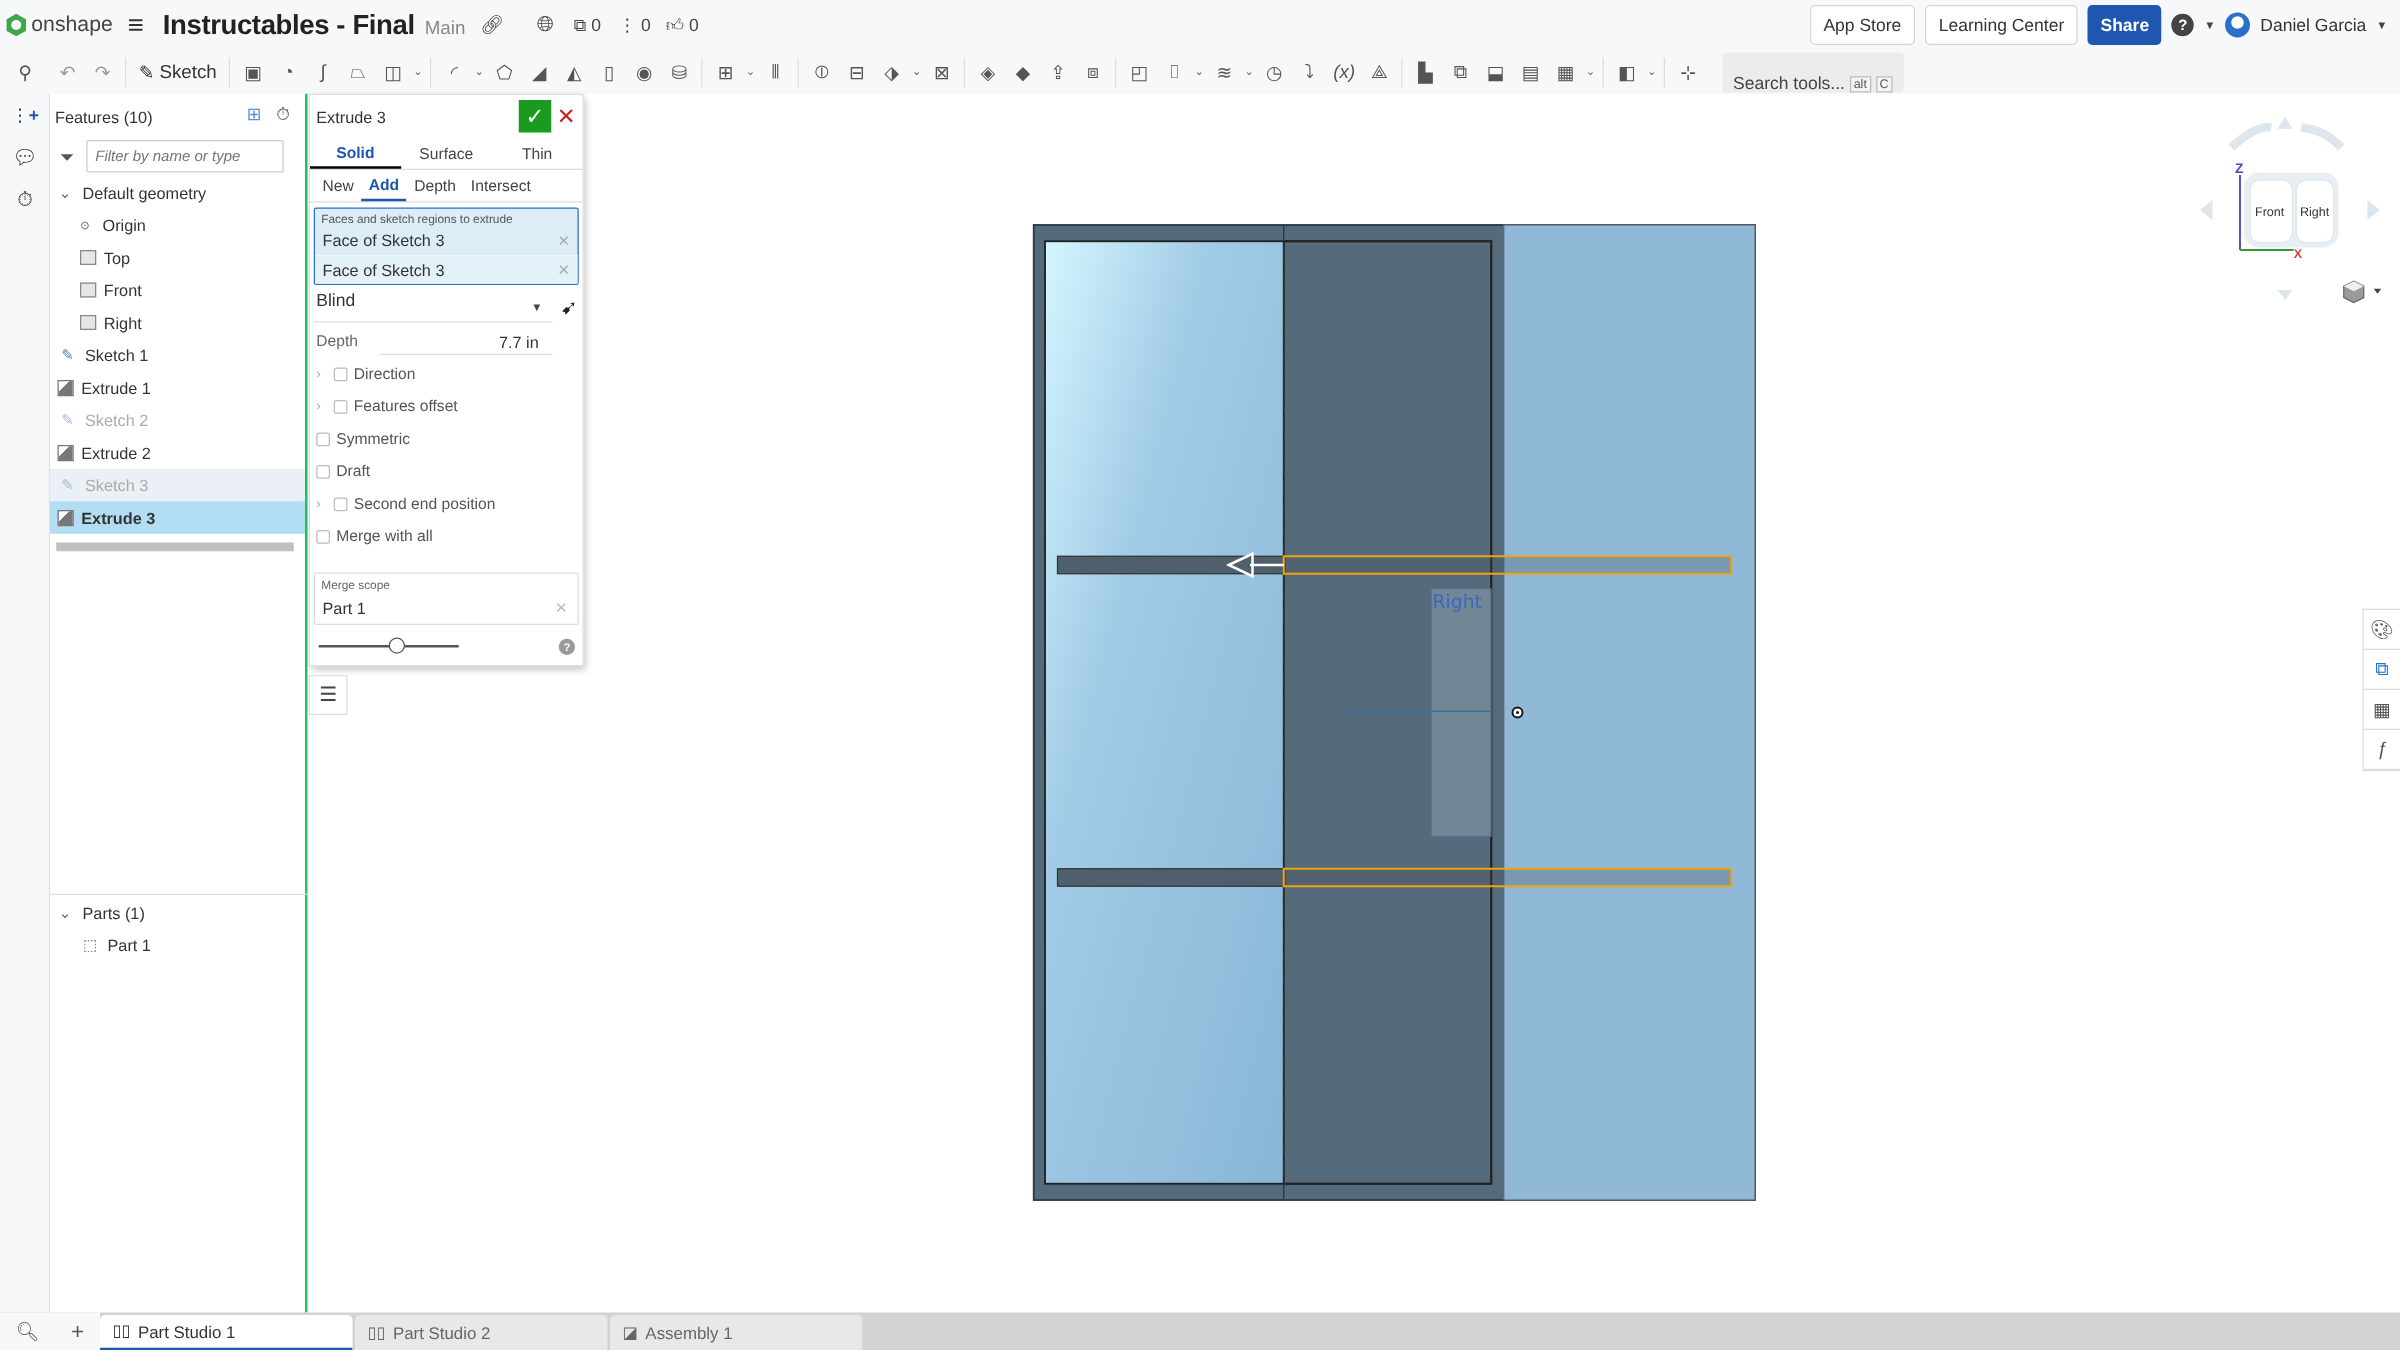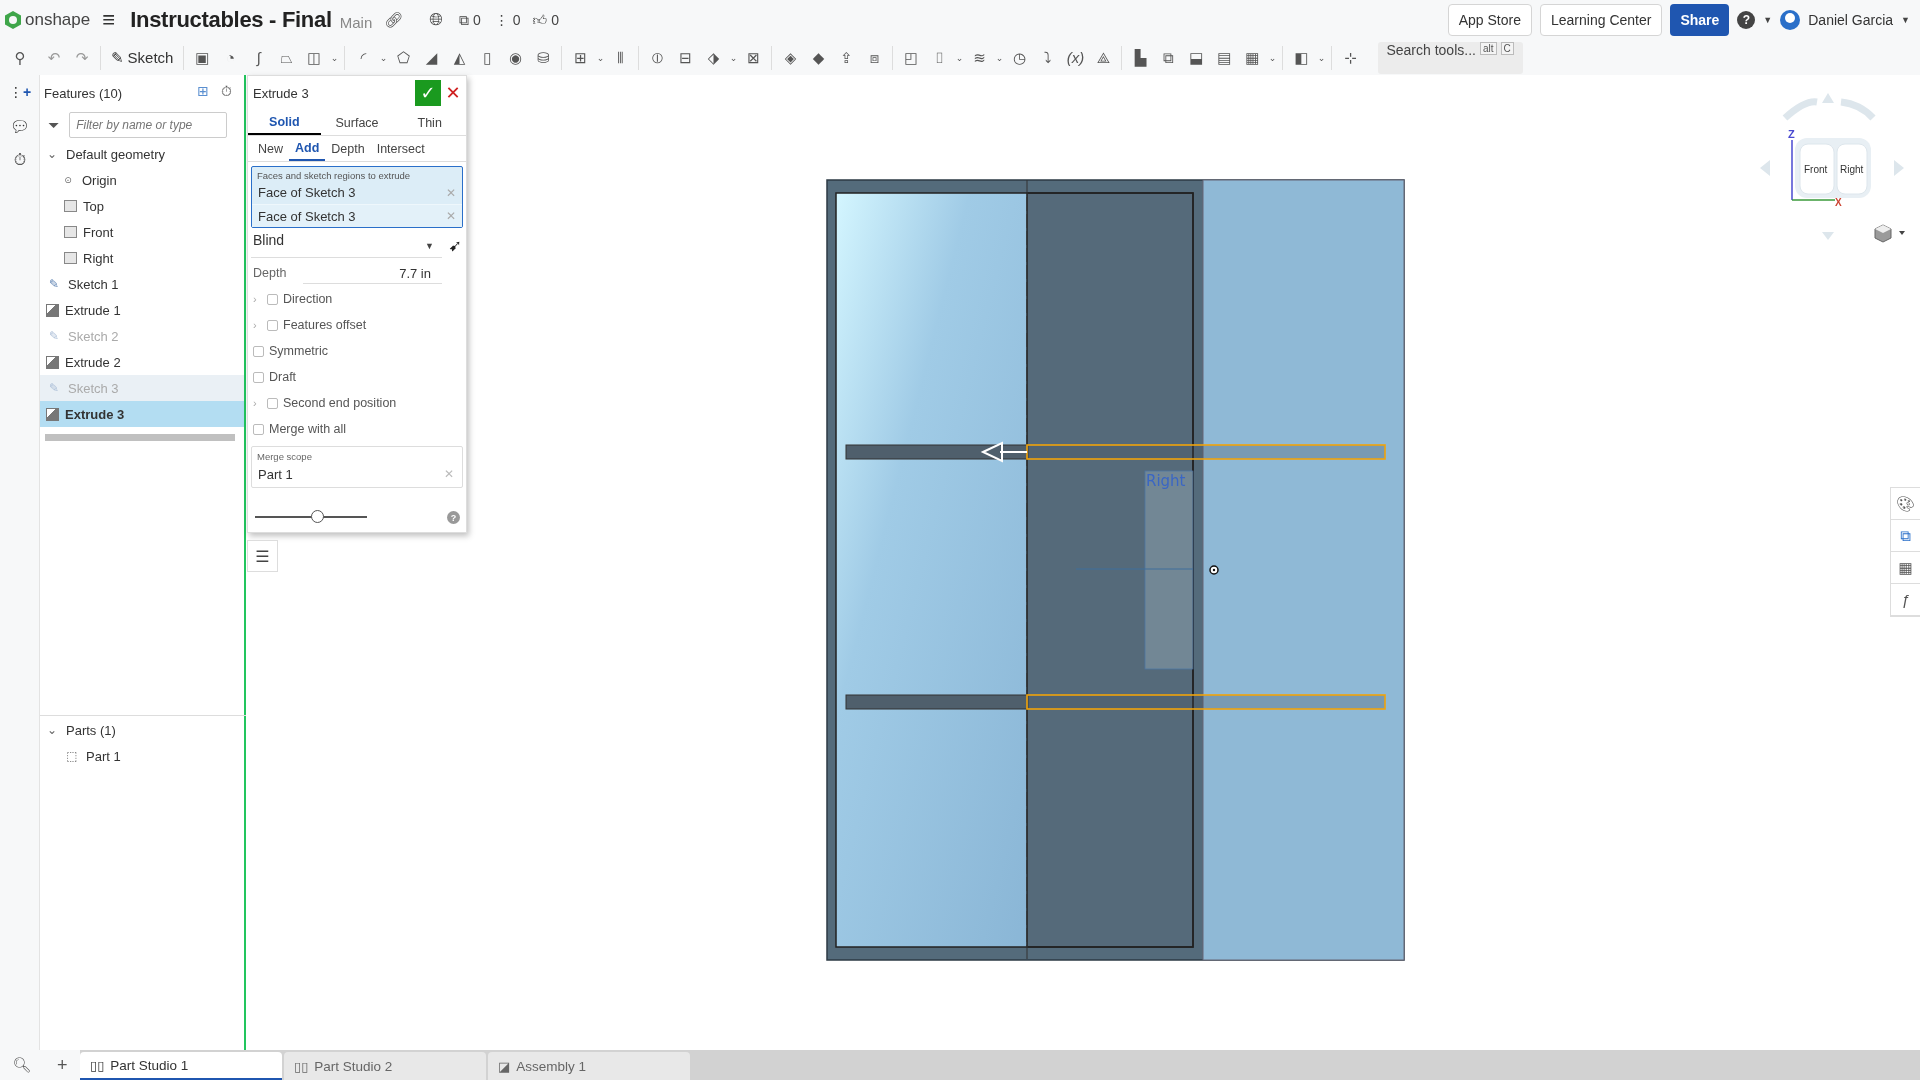--- a/index.html
+++ b/index.html
@@ -20,21 +20,21 @@
 .caret{font-size:9px;color:#444}
 .avatar{width:20px;height:20px;border-radius:50%;background:#2a6fc9;position:relative;overflow:hidden}
 .avatar::after{content:"";position:absolute;left:5px;top:3px;width:10px;height:10px;border-radius:50%;background:#fff}
 .user{font-size:14px;color:#333}
 
 .toolbar{position:absolute;left:0;top:40px;width:1920px;height:35px;background:#f7f8f9;display:flex;align-items:center}
 .tool{width:28px;height:28px;display:flex;align-items:center;justify-content:center;color:#555;font-size:15px}
 .tool.dd{width:12px;font-size:9px}
 .sep{width:1px;height:24px;background:#ddd;margin:0 4px}
 .sketch-btn{display:flex;align-items:center;gap:4px;font-size:15px;color:#333;padding:0 6px}
-.search-tools{margin-left:14px;height:32px;width:145px;background:#ececec;border-radius:3px;display:flex;align-items:flex-start;padding-left:8px;font-size:14px;color:#444;gap:4px}
+.search-tools{margin-left:14px;height:32px;width:145px;background:#ececec;border-radius:3px;display:flex;align-items:flex-end;padding-left:8px;font-size:14px;color:#444;gap:4px}
 .kbd{font-size:10px;border:1px solid #bbb;padding:0 2px;background:#f4f4f4;color:#555}
 
 .leftrail{position:absolute;left:0;top:75px;width:40px;height:975px;background:#f7f8f9;border-right:1px solid #e3e3e3}
 .rail-icon{width:40px;height:34px;display:flex;align-items:center;justify-content:center;color:#333;font-size:16px}
 
 .features{position:absolute;left:40px;top:75px;width:206px;height:975px;background:#fff;border-right:2px solid #22c55e}
 .feat-head{height:36px;display:flex;align-items:center;padding-left:4px;font-size:13px;color:#333;position:relative}
 .feat-head .acts{position:absolute;right:12px;top:8px;display:flex;gap:12px;font-size:14px;color:#555}
 .filter-row{height:28px;display:flex;align-items:center;padding-left:8px;gap:10px}
 .filter-input{width:158px;height:26px;border:1px solid #ccc;border-radius:2px;font-size:12px;font-style:italic;color:#999;padding-left:6px;font-family:"Liberation Sans",sans-serif}
@@ -66,21 +66,21 @@
 .end-type{height:28px;display:flex;align-items:flex-start;padding-left:5px;font-size:14px;color:#333;position:relative;margin-top:4px}
 .end-type .line{position:absolute;left:3px;right:24px;bottom:2px;height:1px;background:#ddd}
 .end-type .dd{position:absolute;right:32px;top:9px;font-size:9px;color:#444}
 .end-type .flip{position:absolute;right:4px;top:4px;font-size:16px;color:#222}
 .depth{height:26px;display:flex;align-items:center;padding-left:5px;font-size:12.5px;color:#666;position:relative}
 .depth .val{position:absolute;right:35px;color:#333;font-size:13px}
 .depth .line{position:absolute;left:55px;right:24px;bottom:2px;height:1px;background:#ddd}
 .opt{height:26px;display:flex;align-items:center;font-size:12.5px;color:#555;padding-left:5px}
 .opt .chev{width:14px;color:#aaa;font-size:11px}
 .cb{width:11px;height:11px;border:1px solid #bbb;border-radius:2px;margin-right:5px;background:#fff}
-.scope-box{margin:4px 3px 0 3px;border:1px solid #ddd;border-radius:2px;height:42px;position:relative}
+.scope-box{margin:16px 3px 0 3px;border:1px solid #ddd;border-radius:2px;height:42px;position:relative}
 .scope-box .lbl{font-size:9.5px;color:#666;position:absolute;left:5px;top:4px}
 .scope-box .val{font-size:13px;color:#333;position:absolute;left:6px;top:20px}
 .scope-box .x{position:absolute;right:8px;top:20px;color:#bbb;font-size:12px}
 .slider{position:absolute;left:7px;bottom:14px;width:112px;height:2px;background:#555}
 .slider-knob{position:absolute;left:72px;top:-6px;width:13px;height:13px;border-radius:50%;border:1px solid #555;background:#fff}
 .dlg-help{position:absolute;right:6px;bottom:8px;width:13px;height:13px;border-radius:50%;background:#999;color:#fff;font-size:9px;display:flex;align-items:center;justify-content:center;font-weight:bold}
 .list-btn{position:absolute;left:247px;top:540px;width:31px;height:32px;border:1px solid #ddd;background:#fff;display:flex;align-items:center;justify-content:center;font-size:16px;color:#444}
 
 .viewport{position:absolute;left:247px;top:75px;width:1673px;height:975px}
 .viewcube{position:absolute;left:1745px;top:88px;width:170px;height:165px}

